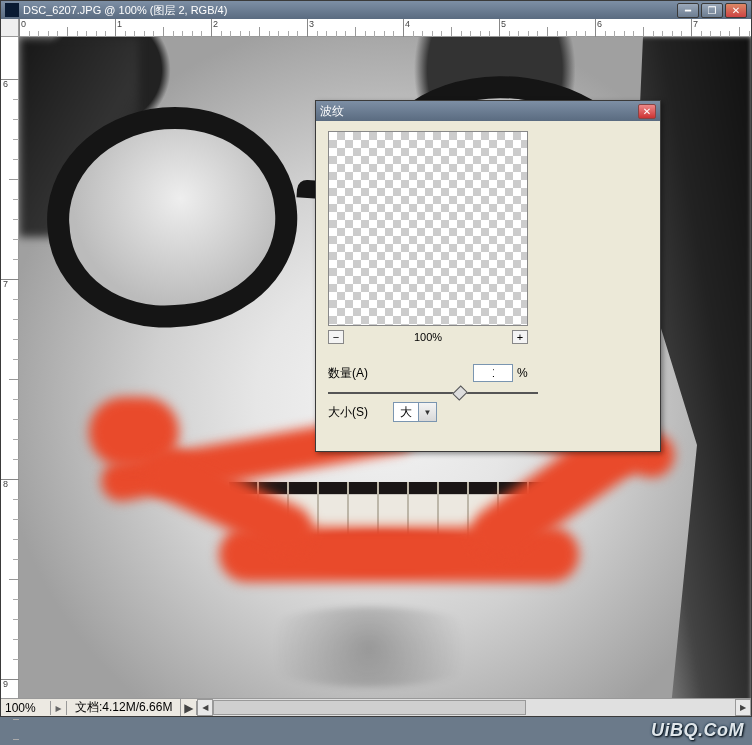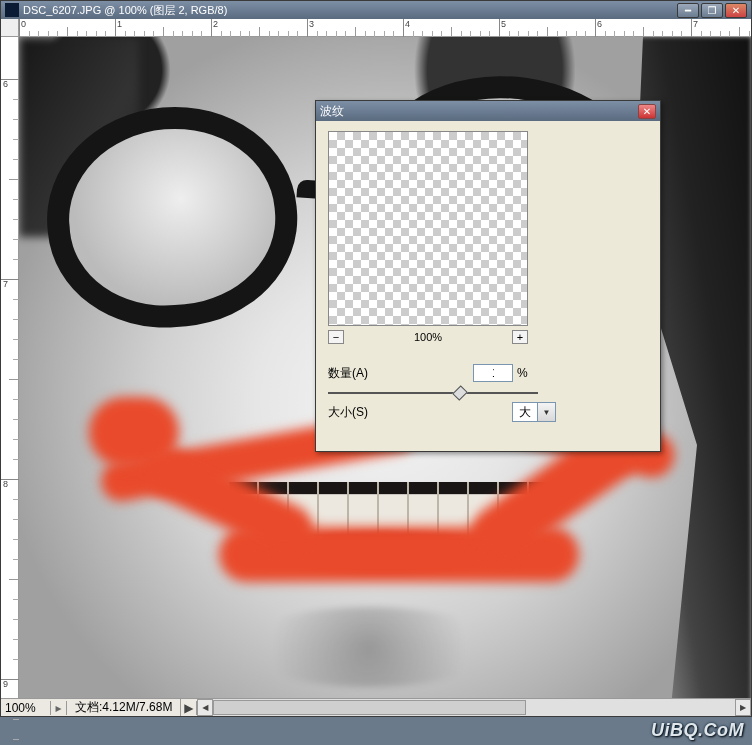--- a/index.html
+++ b/index.html
@@ -318,21 +318,20 @@
 .slider-thumb {
   position: absolute;
   top: 3px; width: 10px; height: 12px;
   background: #ddd;
   border: 1px solid #555;
   transform: translateX(-5px) rotate(45deg);
 }
 
 .size-row {
   display: flex; align-items: center;
-  justify-content: space-between;
 }
 .size-label { width: 60px; }
 .select {
   margin-left: 5px;
   display: flex; align-items: center;
   border: 1px solid #7a95b0;
   height: 20px;
   background: #fff;
 }
 .select .select-val { padding: 0 6px; min-width: 22px; }
@@ -372,21 +371,21 @@
   text-shadow: 0 0 3px #0a2840, 1px 1px 2px #000;
   letter-spacing: 0.5px;
 }
 </style>
 </head>
 <body>
 
 <div class="window">
   <div class="titlebar">
     <span class="ps-icon"></span>
-    <span class="title">DSC_6207.JPG @ 100% (图层 2, RGB/8)</span>
+    <span class="title">DSC_6207.JPG @ 100% (图层 2, RGB/4)</span>
     <div class="win-btns">
       <div class="win-btn">━</div>
       <div class="win-btn">❐</div>
       <div class="win-btn close">✕</div>
     </div>
   </div>
 
   <div class="ruler-top" id="ruler-top">
       <div class="tick" style="left: 0px;"></div>
       <div class="label" style="left: 0px;">0</div>
@@ -535,21 +534,21 @@
       <div class="lip lower2"></div>
       <div class="lip lower3"></div>
     </div>
     <div class="beard"></div>
   </div>
 
   <div class="statusbar">
     <div class="zoom">100%</div>
     <div class="status-play">▸</div>
     <div class="doc-info">
-      <span>文档:</span><span>4.12M/7.68M</span>
+      <span>文档:</span><span>4.12M/6.66M</span>
     </div>
     <div class="status-arrow">▶</div>
     <div class="h-scroll">
       <div class="scroll-btn">◀</div>
       <div class="scroll-track">
         <div class="scroll-thumb"></div>
       </div>
       <div class="scroll-btn">▶</div>
     </div>
   </div>

